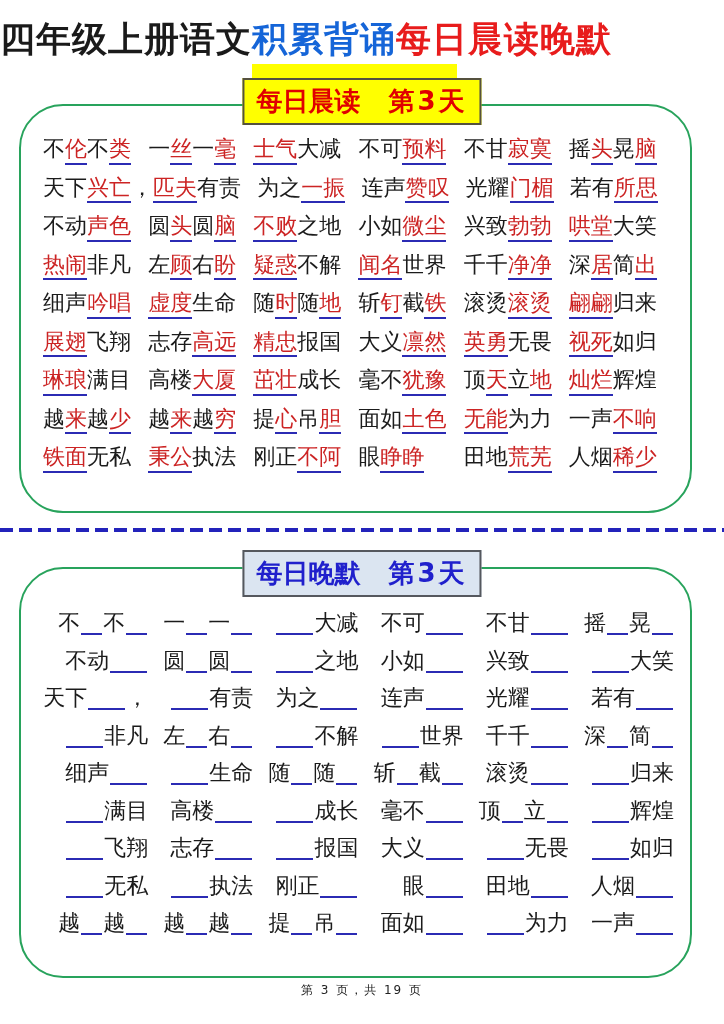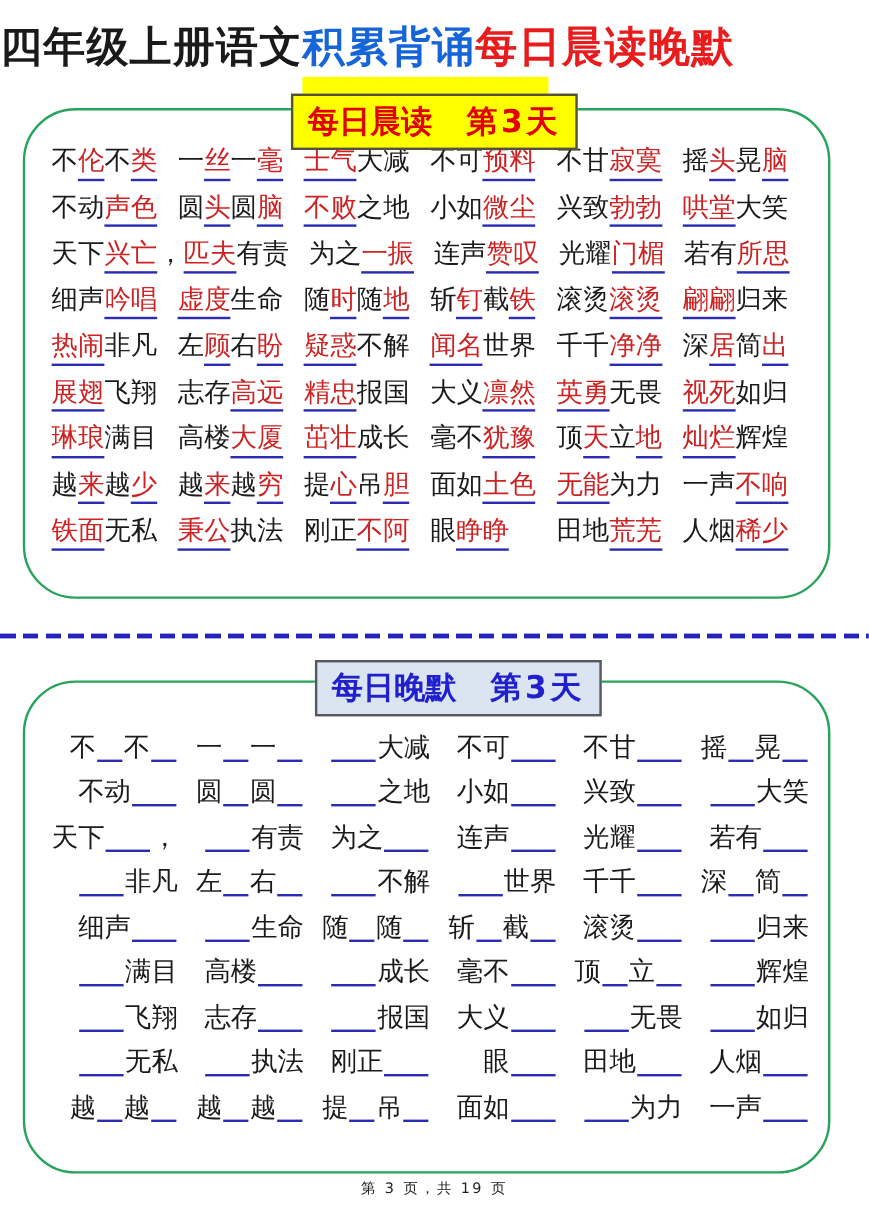--- a/index.html
+++ b/index.html
@@ -19,27 +19,27 @@
   .hdr-strip{
     position:absolute;top:64px;left:252px;width:205px;height:18px;
     background:var(--yellow);z-index:2;
   }
   .hdr{
     position:absolute;left:50%;transform:translateX(-50%);z-index:3;
     font-size:26px;font-weight:bold;white-space:nowrap;
     padding:4px 12px;border:2px solid #55513f;
   }
   .hdr1{top:78px;background:var(--yellow);color:#e00000;}
-  .hdr2{top:550px;background:var(--hdr2bg);color:#2020cc;border-color:#55585e;margin-left:20px;}
+  .hdr2{top:550px;background:var(--hdr2bg);color:#2020cc;border-color:#55585e;}
   .hdr .day{margin-left:28px;letter-spacing:3px;}
   .gbox{
     position:absolute;left:19px;width:673px;border:2.5px solid var(--green);
     border-radius:44px;background:#ffffff;box-sizing:border-box;
   }
-  .box1{top:90px;height:409px;padding:24px 16px 0 22px;}
+  .box1{top:104px;height:409px;padding:24px 16px 0 22px;}
   .box2{top:567px;height:411px;padding:36px 16px 0 22px;}
   .prow{display:grid;grid-template-columns:repeat(6,1fr);align-items:center;}
   .box1 .prow{height:38.5px;}
   .box2 .prow{height:37.5px;text-align:right;}
   .pcell{font-size:22px;white-space:nowrap;line-height:1;}
   .seg{color:var(--ink);}
   .seg.red{color:var(--red);border-bottom:2.5px solid var(--ul);padding-bottom:1.5px;}
   .blank{display:inline-block;border-bottom:2.5px solid var(--ul);height:20px;
          vertical-align:-5px;margin:0 1px;}
   .b1{width:21px;}
@@ -67,52 +67,52 @@
 <div class="gbox box1" id="morningRows">
     <div class="prow">
       <div class="pcell"><span class="seg">不</span><span class="seg red">伦</span><span class="seg">不</span><span class="seg red">类</span></div>
       <div class="pcell"><span class="seg">一</span><span class="seg red">丝</span><span class="seg">一</span><span class="seg red">毫</span></div>
       <div class="pcell"><span class="seg red">士气</span><span class="seg">大减</span></div>
       <div class="pcell"><span class="seg">不可</span><span class="seg red">预料</span></div>
       <div class="pcell"><span class="seg">不甘</span><span class="seg red">寂寞</span></div>
       <div class="pcell"><span class="seg">摇</span><span class="seg red">头</span><span class="seg">晃</span><span class="seg red">脑</span></div>
     </div>
     <div class="prow">
+      <div class="pcell"><span class="seg">天下</span><span class="seg red">兴亡</span><span class="seg">，</span></div>
+      <div class="pcell"><span class="seg red">匹夫</span><span class="seg">有责</span></div>
+      <div class="pcell"><span class="seg">为之</span><span class="seg red">一振</span></div>
+      <div class="pcell"><span class="seg">连声</span><span class="seg red">赞叹</span></div>
+      <div class="pcell"><span class="seg">光耀</span><span class="seg red">门楣</span></div>
+      <div class="pcell"><span class="seg">若有</span><span class="seg red">所思</span></div>
+    </div>
+    <div class="prow">
       <div class="pcell"><span class="seg">不动</span><span class="seg red">声色</span></div>
       <div class="pcell"><span class="seg">圆</span><span class="seg red">头</span><span class="seg">圆</span><span class="seg red">脑</span></div>
       <div class="pcell"><span class="seg red">不败</span><span class="seg">之地</span></div>
       <div class="pcell"><span class="seg">小如</span><span class="seg red">微尘</span></div>
       <div class="pcell"><span class="seg">兴致</span><span class="seg red">勃勃</span></div>
       <div class="pcell"><span class="seg red">哄堂</span><span class="seg">大笑</span></div>
     </div>
     <div class="prow">
-      <div class="pcell"><span class="seg">天下</span><span class="seg red">兴亡</span><span class="seg">，</span></div>
-      <div class="pcell"><span class="seg red">匹夫</span><span class="seg">有责</span></div>
-      <div class="pcell"><span class="seg">为之</span><span class="seg red">一振</span></div>
-      <div class="pcell"><span class="seg">连声</span><span class="seg red">赞叹</span></div>
-      <div class="pcell"><span class="seg">光耀</span><span class="seg red">门楣</span></div>
-      <div class="pcell"><span class="seg">若有</span><span class="seg red">所思</span></div>
+      <div class="pcell"><span class="seg red">热闹</span><span class="seg">非凡</span></div>
+      <div class="pcell"><span class="seg">左</span><span class="seg red">顾</span><span class="seg">右</span><span class="seg red">盼</span></div>
+      <div class="pcell"><span class="seg red">疑惑</span><span class="seg">不解</span></div>
+      <div class="pcell"><span class="seg red">闻名</span><span class="seg">世界</span></div>
+      <div class="pcell"><span class="seg">千千</span><span class="seg red">净净</span></div>
+      <div class="pcell"><span class="seg">深</span><span class="seg red">居</span><span class="seg">简</span><span class="seg red">出</span></div>
     </div>
     <div class="prow">
       <div class="pcell"><span class="seg">细声</span><span class="seg red">吟唱</span></div>
       <div class="pcell"><span class="seg red">虚度</span><span class="seg">生命</span></div>
       <div class="pcell"><span class="seg">随</span><span class="seg red">时</span><span class="seg">随</span><span class="seg red">地</span></div>
       <div class="pcell"><span class="seg">斩</span><span class="seg red">钉</span><span class="seg">截</span><span class="seg red">铁</span></div>
       <div class="pcell"><span class="seg">滚烫</span><span class="seg red">滚烫</span></div>
       <div class="pcell"><span class="seg red">翩翩</span><span class="seg">归来</span></div>
     </div>
     <div class="prow">
-      <div class="pcell"><span class="seg red">热闹</span><span class="seg">非凡</span></div>
-      <div class="pcell"><span class="seg">左</span><span class="seg red">顾</span><span class="seg">右</span><span class="seg red">盼</span></div>
-      <div class="pcell"><span class="seg red">疑惑</span><span class="seg">不解</span></div>
-      <div class="pcell"><span class="seg red">闻名</span><span class="seg">世界</span></div>
-      <div class="pcell"><span class="seg">千千</span><span class="seg red">净净</span></div>
-      <div class="pcell"><span class="seg">深</span><span class="seg red">居</span><span class="seg">简</span><span class="seg red">出</span></div>
-    </div>
-    <div class="prow">
       <div class="pcell"><span class="seg red">展翅</span><span class="seg">飞翔</span></div>
       <div class="pcell"><span class="seg">志存</span><span class="seg red">高远</span></div>
       <div class="pcell"><span class="seg red">精忠</span><span class="seg">报国</span></div>
       <div class="pcell"><span class="seg">大义</span><span class="seg red">凛然</span></div>
       <div class="pcell"><span class="seg red">英勇</span><span class="seg">无畏</span></div>
       <div class="pcell"><span class="seg red">视死</span><span class="seg">如归</span></div>
     </div>
     <div class="prow">
       <div class="pcell"><span class="seg red">琳琅</span><span class="seg">满目</span></div>
       <div class="pcell"><span class="seg">高楼</span><span class="seg red">大厦</span></div>

